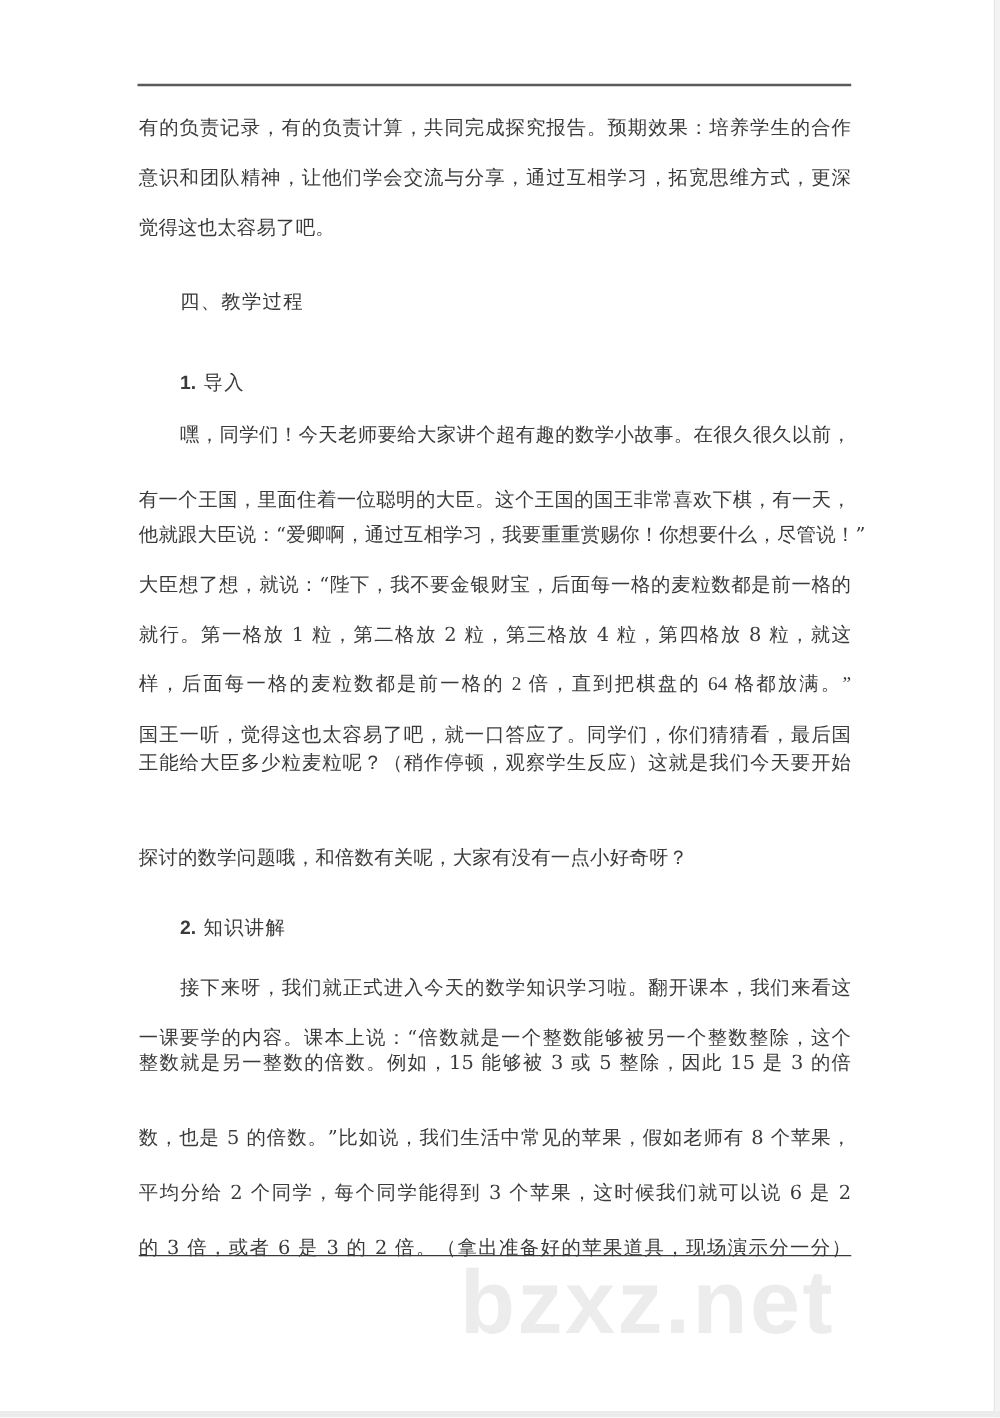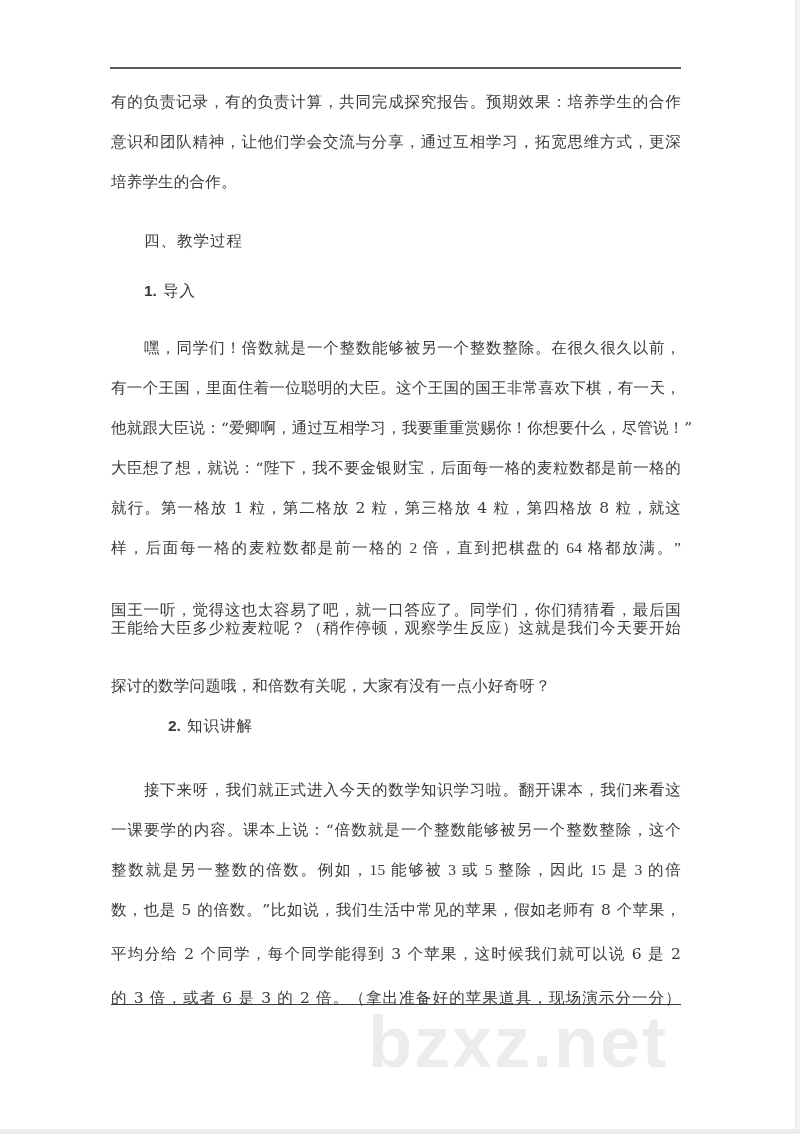--- a/index.html
+++ b/index.html
@@ -110,44 +110,44 @@
 <div class="bottom-band"></div>
 
 <div class="header-rule"></div>
 
 <div class="watermark">bzxz.net</div>
 
 <div class="content">
 
   <div class="line" style="top:4px;">有的负责记录，有的负责计算，共同完成探究报告。预期效果：培养学生的合作</div>
   <div class="line" style="top:44px;">意识和团队精神，让他们学会交流与分享，通过互相学习，拓宽思维方式，更深</div>
-  <div class="line last" style="top:84px;">培养学生的合作。</div>
+  <div class="line last" style="top:84px;">觉得这也太容易了吧。</div>
 
   <div class="heading" style="top:143px;">四、教学过程</div>
 
-  <div class="heading" style="top:193px;">
+  <div class="heading" style="top:208px;">
     <span class="num">1.</span>
     <span>导入</span>
   </div>
 
-  <div class="line indent" style="top:250px;">嘿，同学们！倍数就是一个整数能够被另一个整数整除。在很久很久以前，</div>
-  <div class="line" style="top:290px;">有一个王国，里面住着一位聪明的大臣。这个王国的国王非常喜欢下棋，有一天，</div>
+  <div class="line indent" style="top:250px;">嘿，同学们！今天老师要给大家讲个超有趣的数学小故事。在很久很久以前，</div>
+  <div class="line" style="top:302px;">有一个王国，里面住着一位聪明的大臣。这个王国的国王非常喜欢下棋，有一天，</div>
   <div class="line" style="top:330px;">他就跟大臣说：“爱卿啊，通过互相学习，我要重重赏赐你！你想要什么，尽管说！”</div>
   <div class="line" style="top:370px;">大臣想了想，就说：“陛下，我不要金银财宝，后面每一格的麦粒数都是前一格的</div>
   <div class="line" style="top:410px;">就行。第一格放 1 粒，第二格放 2 粒，第三格放 4 粒，第四格放 8 粒，就这</div>
   <div class="line" style="top:450px;font-family:Liberation Serif, serif;">样，后面每一格的麦粒数都是前一格的 2 倍，直到把棋盘的 64 格都放满。”</div>
-  <div class="line" style="top:490px;margin-top:22px;">国王一听，觉得这也太容易了吧，就一口答应了。同学们，你们猜猜看，最后国</div>
-  <div class="line" style="top:530px;">王能给大臣多少粒麦粒呢？（稍作停顿，观察学生反应）这就是我们今天要开始</div>
+  <div class="line" style="top:490px;">国王一听，觉得这也太容易了吧，就一口答应了。同学们，你们猜猜看，最后国</div>
+  <div class="line" style="top:512px;">王能给大臣多少粒麦粒呢？（稍作停顿，观察学生反应）这就是我们今天要开始</div>
   <div class="line last" style="top:588px;">探讨的数学问题哦，和倍数有关呢，大家有没有一点小好奇呀？</div>
 
-  <div class="heading" style="top:628px;margin-left:24px;">
+  <div class="heading" style="top:644px;">
     <span class="num">2.</span>
     <span>知识讲解</span>
   </div>
 
   <div class="line indent" style="top:692px;">接下来呀，我们就正式进入今天的数学知识学习啦。翻开课本，我们来看这</div>
   <div class="line" style="top:732px;">一课要学的内容。课本上说：“倍数就是一个整数能够被另一个整数整除，这个</div>
-  <div class="line" style="top:772px;font-family:Liberation Serif, serif;">整数就是另一整数的倍数。例如，15 能够被 3 或 5 整除，因此 15 是 3 的倍</div>
+  <div class="line" style="top:752px;">整数就是另一整数的倍数。例如，15 能够被 3 或 5 整除，因此 15 是 3 的倍</div>
   <div class="line" style="top:812px;">数，也是 5 的倍数。”比如说，我们生活中常见的苹果，假如老师有 8 个苹果，</div>
   <div class="line" style="top:856px;">平均分给 2 个同学，每个同学能得到 3 个苹果，这时候我们就可以说 6 是 2</div>
   <div class="line" style="top:900px;text-decoration:underline;">的 3 倍，或者 6 是 3 的 2 倍。（拿出准备好的苹果道具，现场演示分一分）</div>
 
 </div>
 
 </body></html>

